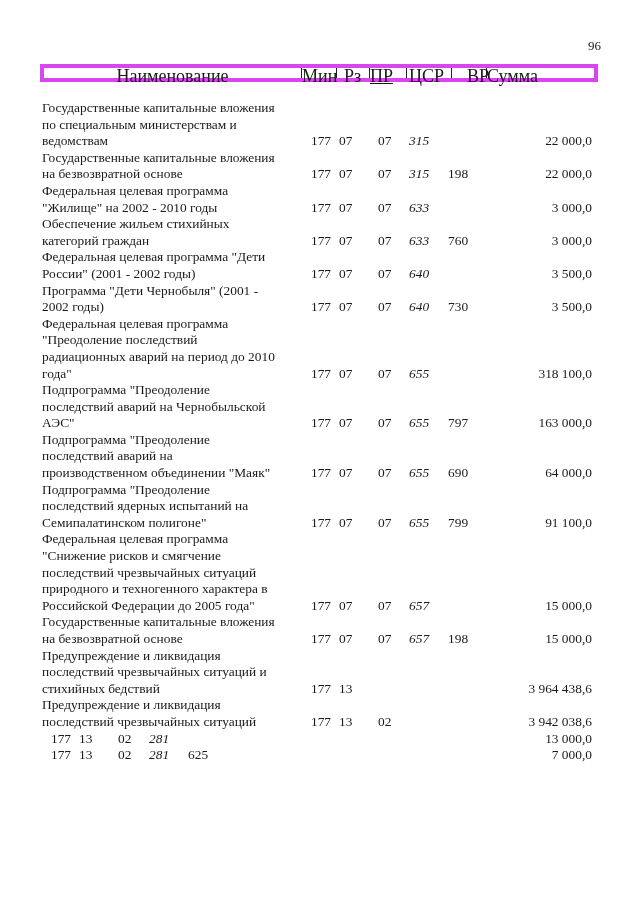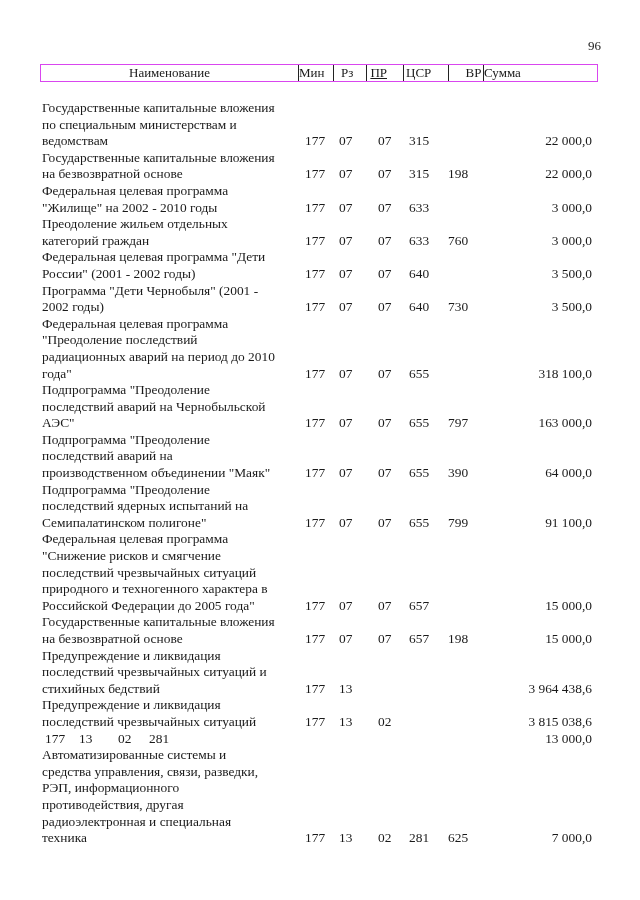--- a/index.html
+++ b/index.html
@@ -7,43 +7,43 @@
     width: 640px; height: 900px; position: relative; overflow: hidden;
     font-family: "Liberation Serif", "DejaVu Serif", serif;
     color: #1a1a1a;
   }
   .page-number {
     position: absolute; top: 38px; left: 588px; width: 40px;
     font-size: 13px; text-align: left;
   }
   .header-table {
     position: absolute; top: 64px; left: 40px; width: 558px; height: 18px;
-    border: 1px solid #d946ef; box-sizing: border-box;
-    display: flex; font-size: 13px; line-height: 16px;
+    border: 4px solid #d946ef; box-sizing: border-box;
+    display: flex; font-size: 18px; line-height: 16px;
   }
   .hcell { box-sizing: border-box; border-right: 1px solid #222; white-space: nowrap; }
   .hcell:last-child { border-right: none; }
   .h-name { width: 258px; text-align: center; }
   .h-min  { width: 35px; text-align: left; }
   .h-rz   { width: 33px; text-align: left; padding-left: 7px; }
   .h-pr   { width: 37px; text-align: right; padding-right: 16px; text-decoration: underline; }
   .h-csr  { width: 45px; text-align: left; padding-left: 2px; }
   .h-vr   { width: 35px; text-align: center; padding-left: 15px; }
   .h-sum  { flex: 1; text-align: left; padding-right: 4px; }
 
   .rows {
     position: absolute; top: 100px; left: 40px; width: 560px;
     font-size: 13.4px; line-height: 16.6px;
   }
   .row { display: flex; align-items: flex-end; }
   .r-name { width: 260px; padding-left: 2px; box-sizing: border-box; white-space: pre-line; }
-  .r-min  { width: 37px; padding-left: 5px; box-sizing: border-box; }
+  .r-min  { width: 37px; padding-left: 5px; box-sizing: border-box; text-align: center; }
   .r-rz   { width: 38px; padding-left: 2px; box-sizing: border-box; }
   .r-pr   { width: 29px; padding-left: 3px; box-sizing: border-box; }
-  .r-csr  { width: 44px; padding-left: 5px; box-sizing: border-box; }
+  .r-csr  { width: 44px; padding-left: 5px; box-sizing: border-box; font-style: italic; }
   .r-vr   { width: 60px; padding-left: 0px; box-sizing: border-box; }
   .r-sum  { flex: 1; text-align: right; padding-right: 8px; box-sizing: border-box; }
 </style>
 </head>
 <body>
 
 <div class="page-number">96</div>
 
 <div class="header-table">
   <div class="hcell h-name">Наименование</div>
@@ -81,21 +81,21 @@
     <div class="r-name">Федеральная целевая программа
 "Жилище" на 2002 - 2010 годы</div>
     <div class="r-min">177</div>
     <div class="r-rz">07</div>
     <div class="r-pr">07</div>
     <div class="r-csr">633</div>
     <div class="r-vr"></div>
     <div class="r-sum">3 000,0</div>
   </div>
   <div class="row">
-    <div class="r-name">Преодоление жильем отдельных
+    <div class="r-name">Обеспечение жильем стихийных
 категорий граждан</div>
     <div class="r-min">177</div>
     <div class="r-rz">07</div>
     <div class="r-pr">07</div>
     <div class="r-csr">633</div>
     <div class="r-vr">760</div>
     <div class="r-sum">3 000,0</div>
   </div>
   <div class="row">
     <div class="r-name">Федеральная целевая программа "Дети
@@ -141,21 +141,21 @@
     <div class="r-sum">163 000,0</div>
   </div>
   <div class="row">
     <div class="r-name">Подпрограмма "Преодоление
 последствий аварий на
 производственном объединении "Маяк"</div>
     <div class="r-min">177</div>
     <div class="r-rz">07</div>
     <div class="r-pr">07</div>
     <div class="r-csr">655</div>
-    <div class="r-vr">390</div>
+    <div class="r-vr">690</div>
     <div class="r-sum">64 000,0</div>
   </div>
   <div class="row">
     <div class="r-name">Подпрограмма "Преодоление
 последствий ядерных испытаний на
 Семипалатинском полигоне"</div>
     <div class="r-min">177</div>
     <div class="r-rz">07</div>
     <div class="r-pr">07</div>
     <div class="r-csr">655</div>
@@ -197,37 +197,31 @@
     <div class="r-sum">3 964 438,6</div>
   </div>
   <div class="row">
     <div class="r-name">Предупреждение и ликвидация
 последствий чрезвычайных ситуаций</div>
     <div class="r-min">177</div>
     <div class="r-rz">13</div>
     <div class="r-pr">02</div>
     <div class="r-csr"></div>
     <div class="r-vr"></div>
-    <div class="r-sum">3 815 038,6</div>
+    <div class="r-sum">3 942 038,6</div>
   </div>
   <div class="row">
     <div class="r-min">177</div>
     <div class="r-rz">13</div>
     <div class="r-pr">02</div>
     <div class="r-csr">281</div>
     <div class="r-vr"></div>
     <div class="r-sum">13 000,0</div>
   </div>
   <div class="row">
-    <div class="r-name">Автоматизированные системы и
-средства управления, связи, разведки,
-РЭП, информационного
-противодействия, другая
-радиоэлектронная и специальная
-техника</div>
     <div class="r-min">177</div>
     <div class="r-rz">13</div>
     <div class="r-pr">02</div>
     <div class="r-csr">281</div>
     <div class="r-vr">625</div>
     <div class="r-sum">7 000,0</div>
   </div>
 </div>
 
 </body></html>

